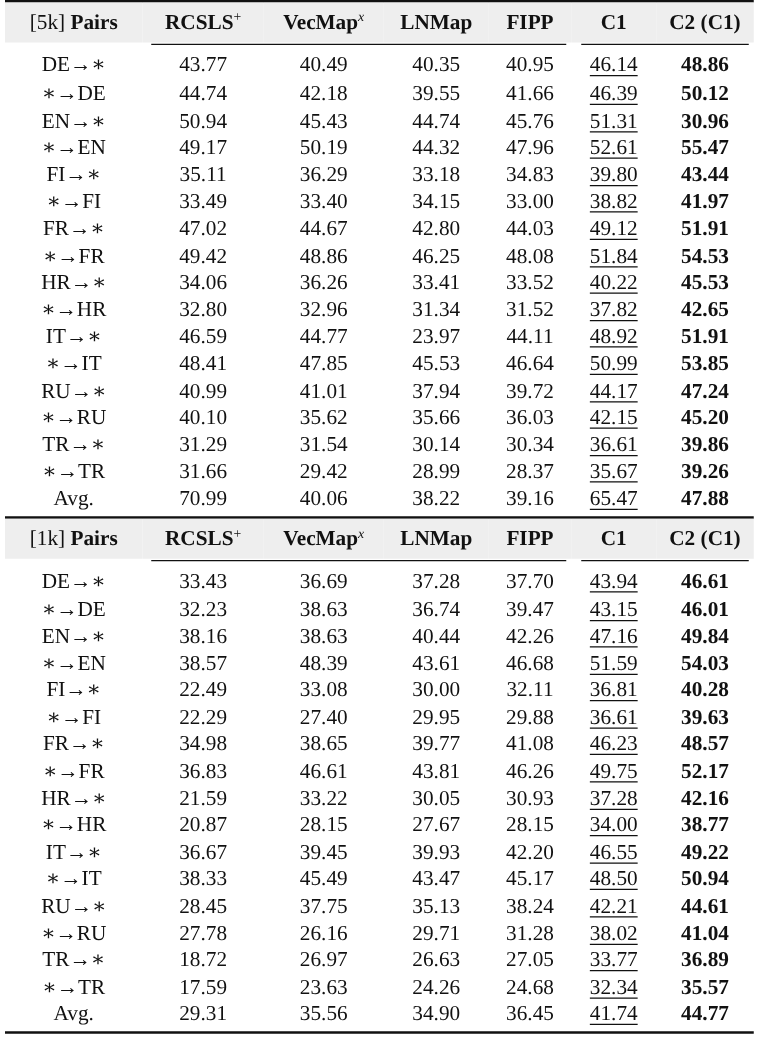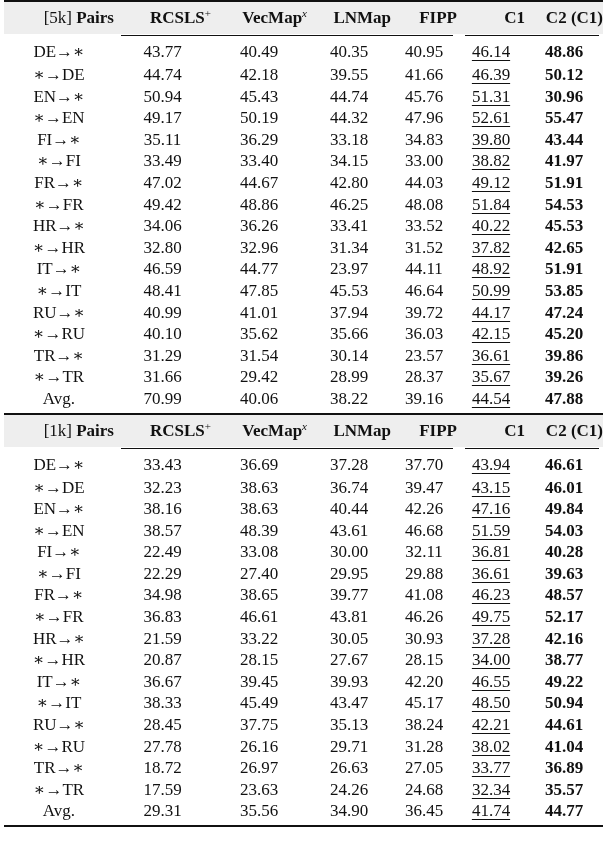--- a/index.html
+++ b/index.html
@@ -5,21 +5,21 @@
   html, body { margin: 0; padding: 0; background: #ffffff; }
   body { width: 606px; height: 850px; overflow: hidden; position: relative;
          font-family: "Liberation Serif", "DejaVu Serif", serif; color: #111; }
   .wrap { position: absolute; left: 4px; top: 0; width: 599px; }
   .rule-thick { height: 2px; background: #111; }
   .rule-mid { height: 1px; background: #111; }
   table { width: 599px; border-collapse: collapse; table-layout: fixed; }
   col.c0 { width: 110px; } col.c1 { width: 97px; } col.c2 { width: 96px; }
   col.c3 { width: 84px; } col.c4 { width: 66px; } col.c5 { width: 68px; } col.c6 { width: 78px; }
   thead tr.hdr th { background: #eeeeee; font-weight: bold; font-size: 17px; height: 32px;
-                    padding: 0; text-align: right; white-space: nowrap; }
+                    padding: 0; text-align: center; white-space: nowrap; }
   thead tr.hdr th.first { font-weight: normal; }
   thead tr.hdr th.first b { font-weight: bold; }
   sup { font-size: 11px; vertical-align: 6px; line-height: 0; font-style: italic; font-weight: normal; }
   sup.plus { font-style: normal; }
   tr.cmid td { height: 6px; padding: 0; position: relative; }
   tr.cmid td .line { position: absolute; top: 1px; height: 1px; background: #111; }
   tbody td { font-size: 17px; text-align: center; height: 21.6px; padding: 0; line-height: 21.6px; }
   tbody td.c1v span { text-decoration: underline; text-underline-offset: 3px; }
   tbody td.c2v { font-weight: bold; }
   tbody tr.last td { padding-bottom: 3px; }
@@ -187,40 +187,40 @@
             <td>35.66</td>
             <td>36.03</td>
             <td class="c1v"><span>42.15</span></td>
             <td class="c2v">45.20</td>
           </tr>
           <tr>
             <td>TR→∗</td>
             <td>31.29</td>
             <td>31.54</td>
             <td>30.14</td>
-            <td>23.57</td>
+            <td>30.34</td>
             <td class="c1v"><span>36.61</span></td>
             <td class="c2v">39.86</td>
           </tr>
           <tr>
             <td>∗→TR</td>
             <td>31.66</td>
             <td>29.42</td>
             <td>28.99</td>
             <td>28.37</td>
             <td class="c1v"><span>35.67</span></td>
             <td class="c2v">39.26</td>
           </tr>
           <tr class="last">
             <td>Avg.</td>
             <td>70.99</td>
             <td>40.06</td>
             <td>38.22</td>
             <td>39.16</td>
-            <td class="c1v"><span>44.54</span></td>
+            <td class="c1v"><span>65.47</span></td>
             <td class="c2v">47.88</td>
           </tr>
         </tbody>
   </table>
 <div class="rule-mid" style="height: 2px;"></div>
   <table>
     <colgroup>
       <col class="c0">
           <col class="c1">
           <col class="c2">

